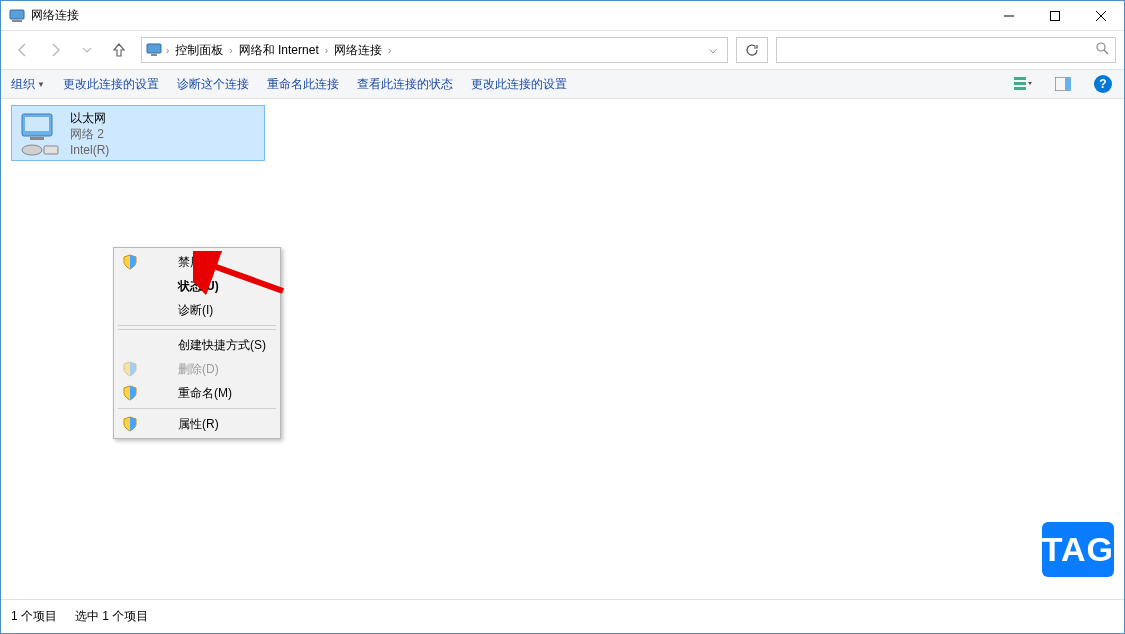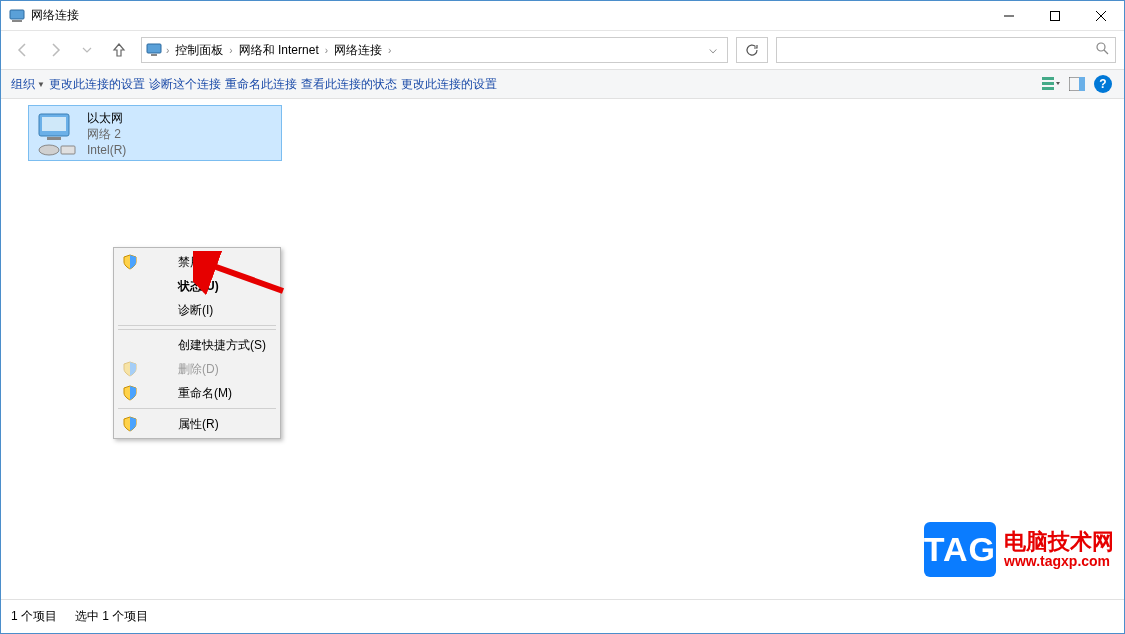--- a/index.html
+++ b/index.html
@@ -22,30 +22,30 @@
   .bc-icon { width: 16px; height: 16px; margin-right: 4px; }
   .bc-seg { font-size: 12px; padding: 0 6px; cursor: pointer; }
   .bc-chev { color: #888; font-size: 10px; }
   .bc-spacer { flex:1; }
   .bc-drop { width: 20px; text-align: center; color: #555; font-size: 10px; }
   .refresh-box { width: 32px; height: 26px; border: 1px solid #ccc; display: flex; align-items: center; justify-content: center; margin-right: 4px; }
   .search-box { width: 340px; height: 26px; border: 1px solid #ccc; display: flex; align-items: center; padding: 0 6px; }
   .search-box .mag { margin-left: auto; color: #888; }
   
   
-  .cmdbar { height: 30px; background: #f5f6f7; border-top: 1px solid #e1e1e1; border-bottom: 1px solid #e1e1e1; display: flex; align-items: center; padding: 0 10px; gap: 4px; }
+  .cmdbar { height: 30px; background: #f5f6f7; border-top: 1px solid #e1e1e1; border-bottom: 1px solid #e1e1e1; display: flex; align-items: center; padding: 0 10px; gap: 18px; }
   .cmd-item { font-size: 12px; color: #1a4aa8; cursor: pointer; display:flex; align-items:center; gap:2px;}
   .cmd-item .drop { font-size: 8px; color: #555; }
   .cmd-spacer { flex: 1; }
   .cmd-icon { width: 22px; height: 22px; display: flex; align-items: center; justify-content: center; cursor: pointer; }
   .help-icon { width: 18px; height: 18px; border-radius: 50%; background: #0078d7; color: #fff; font-size: 12px; font-weight: bold; display: flex; align-items: center; justify-content: center; }
   
   
   .content { position: relative; height: 508px; background: #fff; }
-  .adapter { position: absolute; top: 6px; left: 27px; width: 254px; height: 56px; background: #cde8ff; border: 1px solid #7bbdf0; display: flex; padding: 4px; }
+  .adapter { position: absolute; top: 6px; left: 10px; width: 254px; height: 56px; background: #cde8ff; border: 1px solid #7bbdf0; display: flex; padding: 4px; }
   .adapter-icon { width: 48px; height: 48px; margin-right: 6px; }
   .adapter-text { font-size: 12px; line-height: 16px; }
   .adapter-text .line1 { color: #000; }
   .adapter-text .line2, .adapter-text .line3 { color: #666; }
   
   
   .ctxmenu { position: absolute; top: 148px; left: 112px; width: 168px; background: #f2f2f2; border: 1px solid #b8b8b8; box-shadow: 2px 2px 4px rgba(0,0,0,0.25); padding: 2px; font-size: 12px; }
   .ctx-item { height: 24px; display: flex; align-items: center; padding-left: 6px; cursor: pointer; gap: 34px; }
   .ctx-item.disabled { color: #9a9a9a; cursor: default; }
   .ctx-item .shield { width: 16px; height: 16px; margin-right: 6px; flex-shrink: 0; }
@@ -243,23 +243,19 @@
     <defs>
         <marker id="ah" markerWidth="10" markerHeight="10" refX="2" refY="5" orient="auto">
           <path d="M0,0 L10,5 L0,10 Z" fill="#e60000"></path>
         </marker>
       </defs>
     <line x1="90" y1="40" x2="12" y2="12" stroke="#e60000" stroke-width="6" marker-end="url(#ah)"></line>
   </svg>
 
   <div class="watermark">
     <div class="wm-tag">TAG</div>
-    <div class="wm-text">
-      <span class="t1">电脑技术网</span>
-      <span class="t2">www.tagxp.com</span>
-    </div>
   </div>
 </div>
 
 <div class="statusbar">
   <span>1 个项目</span>
   <span>选中 1 个项目</span>
 </div>
 
 </body></html>

